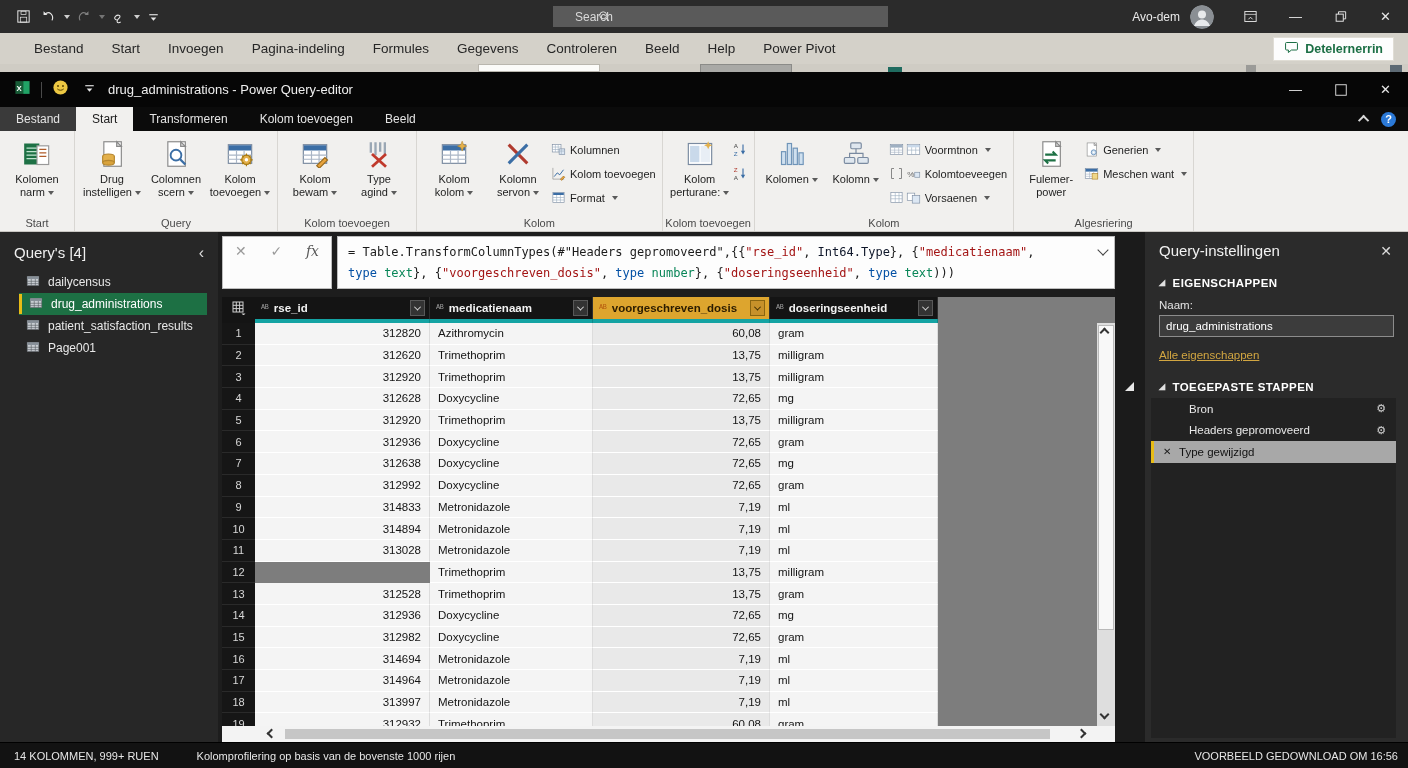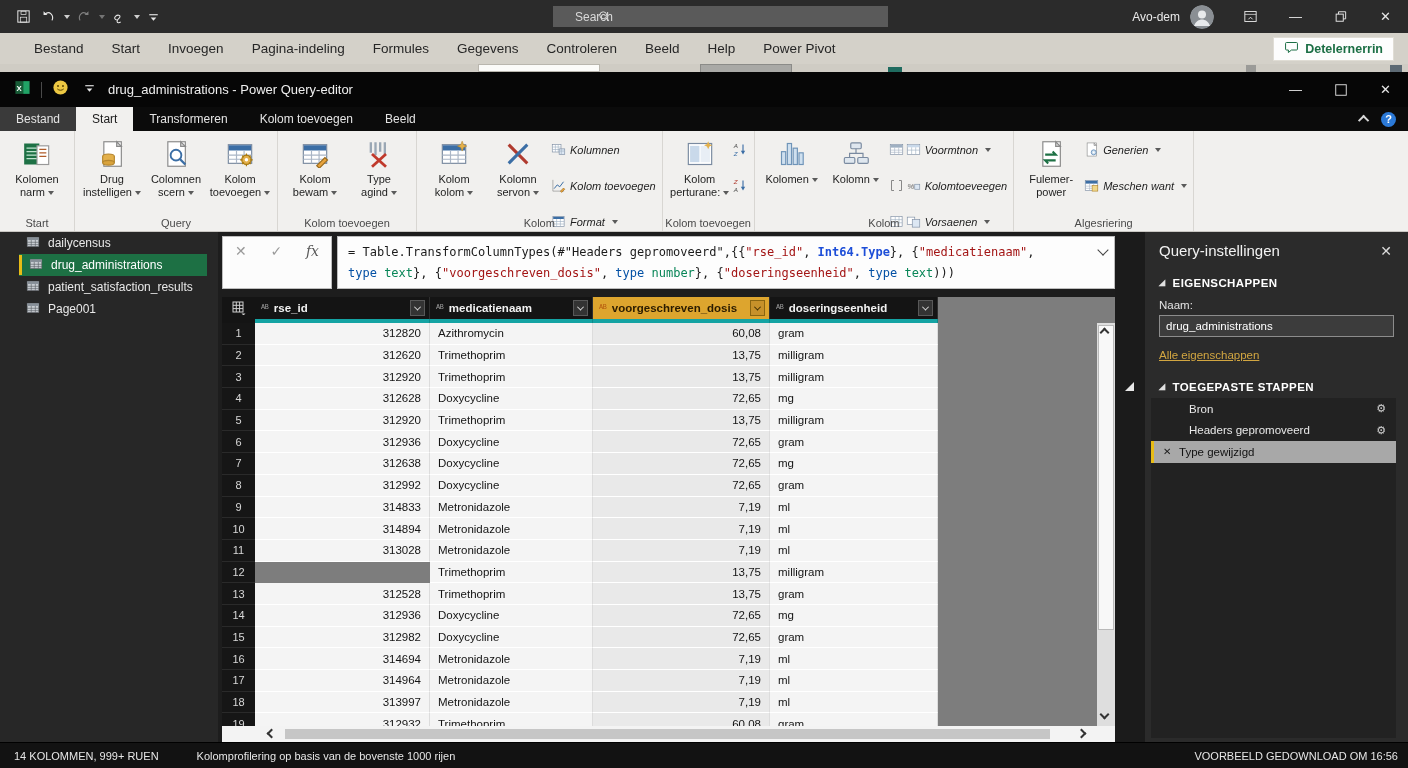--- a/index.html
+++ b/index.html
@@ -57,21 +57,21 @@
   
   .pq-ribbon { position:absolute; left:0; top:131px; width:1408px; height:101px; background:#f1f0ee;
                border-bottom:1px solid #c9c7c3; display:flex; }
   .rgroup { position:relative; height:100%; border-right:1px solid #d8d6d2; padding:4px 6px 16px 6px;
             display:flex; align-items:flex-start; }
   .rlabel { position:absolute; left:0; right:0; bottom:2px; text-align:center; font-size:11px; color:#4a4a4a; white-space:nowrap; }
   .rbody { display:flex; align-items:flex-start; gap:2px; height:100%; }
   .rbig { width:62px; display:flex; flex-direction:column; align-items:center; padding-top:4px; }
   .rbig .ricon { height:30px; display:flex; align-items:center; justify-content:center; }
   .rbig .rlab { margin-top:4px; font-size:11px; color:#1e1e1e; text-align:center; line-height:13px; white-space:pre-line; }
-  .rstack { display:flex; flex-direction:column; justify-content:flex-start; gap:18px; padding-top:6px;font-style:italic; }
+  .rstack { display:flex; flex-direction:column; justify-content:flex-start; gap:6px; padding-top:6px; }
   .rsmall { display:flex; align-items:center; gap:4px; font-size:11px; color:#1e1e1e; white-space:nowrap; height:18px; }
   .caret { display:inline-block; width:0; height:0; border-left:3px solid transparent; border-right:3px solid transparent;
            border-top:4px solid #5a5a5a; margin-left:3px; vertical-align:middle; }
 
   
   .pq-main { position:absolute; left:0; top:232px; width:1408px; height:510px; background:#1d1d1d; }
 
   
   .queries { position:absolute; left:0; top:0; width:218px; height:510px; background:#272727; }
   .q-head { display:flex; align-items:center; padding:12px 14px 10px 14px; color:#f0f0f0; font-size:15px; }
@@ -86,21 +86,21 @@
   
   .fx-row { position:absolute; left:222px; top:4px; width:893px; height:53px; }
   .fx-btns { position:absolute; left:0; top:0; width:110px; height:53px; background:#fcfcfc; border:1px solid #bdbdbd;
              display:flex; align-items:flex-start; justify-content:space-between; padding:6px 12px 0 12px; }
   .fx-btns span { color:#9a9a9a; font-size:14px; }
   .fx-btns .fx-glyph { font-family:"DejaVu Serif", serif; font-style:italic; color:#5a5a5a; }
   .fx-box { position:absolute; left:115px; top:0; right:0; height:53px; background:#fdfdfd; border:1px solid #bdbdbd;
             padding:5px 26px 0 10px; font-family:"DejaVu Sans Mono", monospace; font-size:12px; line-height:21px;
             white-space:pre-wrap; overflow:hidden; }
   .fx-box .p { color:#1b1b1b; } .fx-box .s { color:#a31515; } .fx-box .k { color:#0451a5; }
-  .fx-box .t { color:#098658; } .fx-box .b { color:#1d4ed8;font-weight:bold; }
+  .fx-box .t { color:#098658; } .fx-box .b { color:#0f172a; }
   .fx-expand { position:absolute; right:8px; top:8px; width:8px; height:8px; border-right:1.6px solid #444;
                border-bottom:1.6px solid #444; transform:rotate(45deg); }
 
   
   .grid { position:absolute; left:222px; top:65px; width:893px; height:445px; background:#7d7d7d; overflow:hidden; }
   .gtable { position:absolute; left:0; top:0; width:716px; }
   .ghead { display:flex; height:22px; background:#141414; }
   .gcorner { width:33px; display:flex; align-items:center; justify-content:center; }
   .gh { display:flex; align-items:center; padding:0 4px 0 6px; color:#f2f2f2; font-size:11.5px; font-weight:bold;
         border-right:1px solid #2e2e2e; }
@@ -604,20 +604,24 @@
             </div>
           </div>
         </div>
         <div class="rlabel">Algesriering</div>
       </div>
     </div>
 
   <div class="pq-main">
 
     <div class="queries">
+      <div class="q-head">
+        <span>Query's [4]</span>
+        <span class="q-collapse">‹</span>
+      </div>
       <ul class="q-list" id="query-list">
           <li class="q-item">
             <span><svg width="14" height="14" viewBox="0 0 24 24">
                 <rect x="2" y="4" width="20" height="16" fill="#c8cdd2" stroke="#55595e"></rect>
                 <rect x="2" y="4" width="20" height="4.5" fill="#878f97"></rect>
                 <path d="M2 12.5h20M2 16.5h20M9 8.5v11.5M16 8.5v11.5" stroke="#55595e"></path>
               </svg></span>
             <span>dailycensus</span>
           </li>
           <li class="q-item selected">

